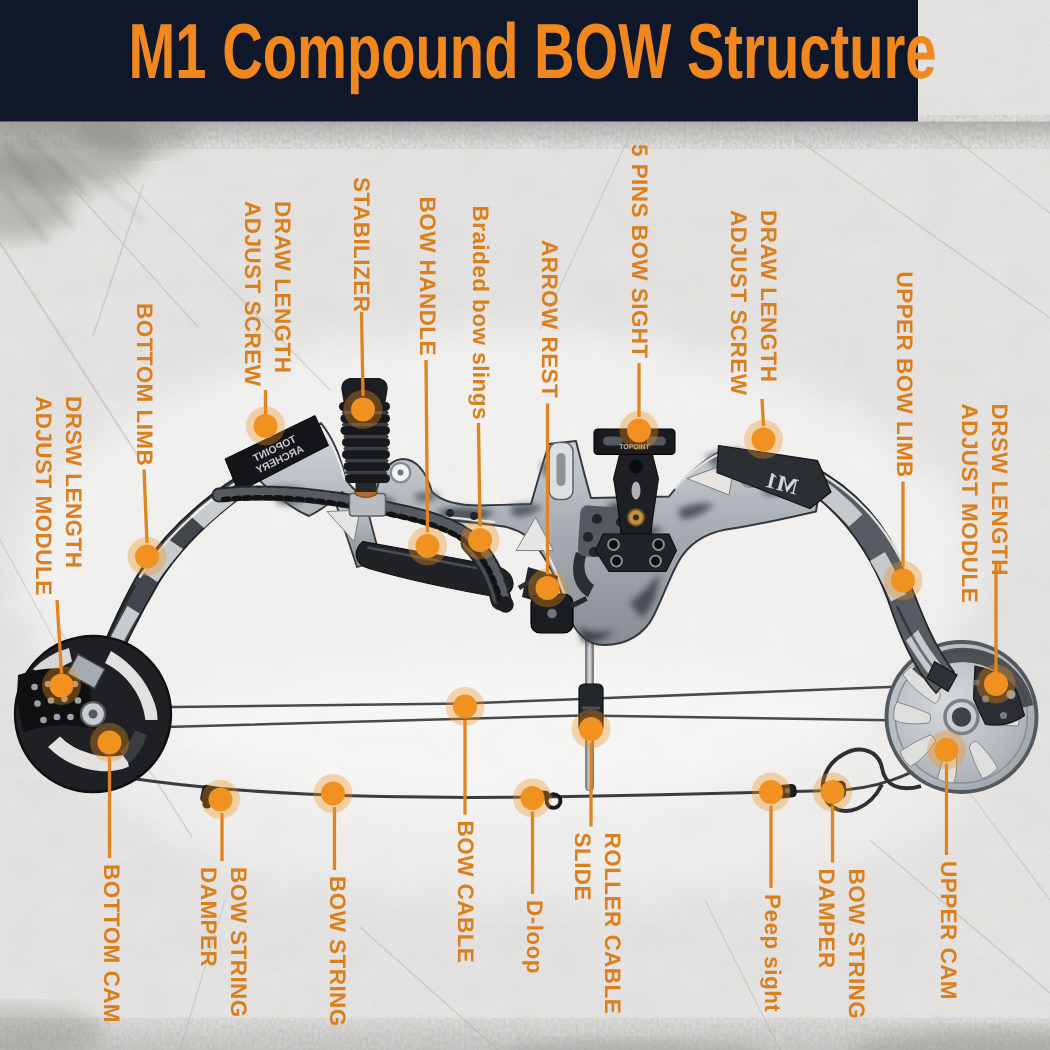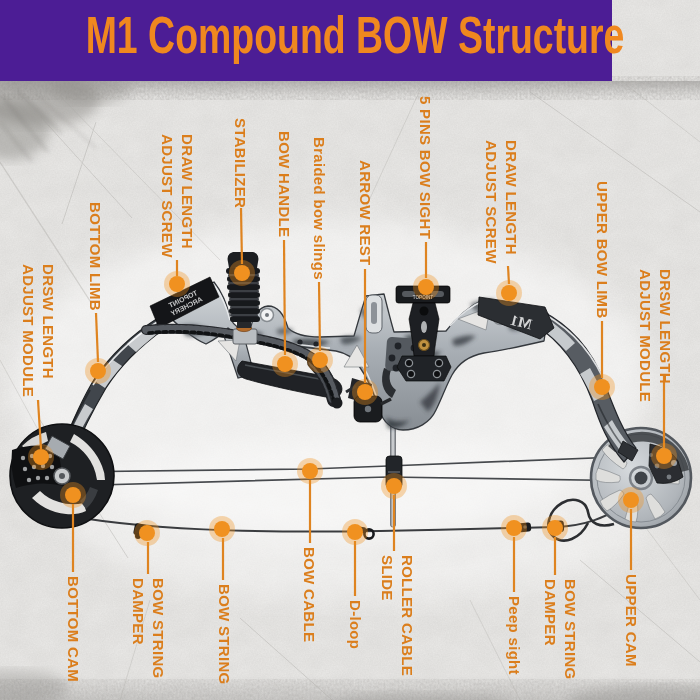--- a/index.html
+++ b/index.html
@@ -1,18 +1,18 @@
 <!DOCTYPE html>
 <html><head>
 <meta charset="utf-8">
 <style>
   html,body{margin:0;padding:0;}
   #stage{position:relative;width:700px;height:700px;overflow:hidden;background:#e7e6e4;
          font-family:"Liberation Sans",sans-serif;}
-  #banner{position:absolute;left:0;top:0;width:612px;height:81px;background:#4c1d95;}
+  #banner{position:absolute;left:0;top:0;width:612px;height:81px;background:#0f172a;}
   #banner h1{position:absolute;left:0;right:0;top:0;margin:0;text-align:center;
              font-weight:700;font-size:52px;line-height:71px;letter-spacing:0px;color:#f0881f;
              transform:scaleX(0.72);transform-origin:50% 50%;white-space:nowrap;}
   #art{position:absolute;left:0;top:0;width:700px;height:700px;}
   .lb{position:absolute;transform-origin:0 0;transform:rotate(90deg);
       font-weight:700;font-size:15px;letter-spacing:.3px;color:#db7e1c;
       line-height:20px;white-space:nowrap;}
   .lb span{display:block;}
   
   #lb-bottom-limb{left:105px;top:202px}

